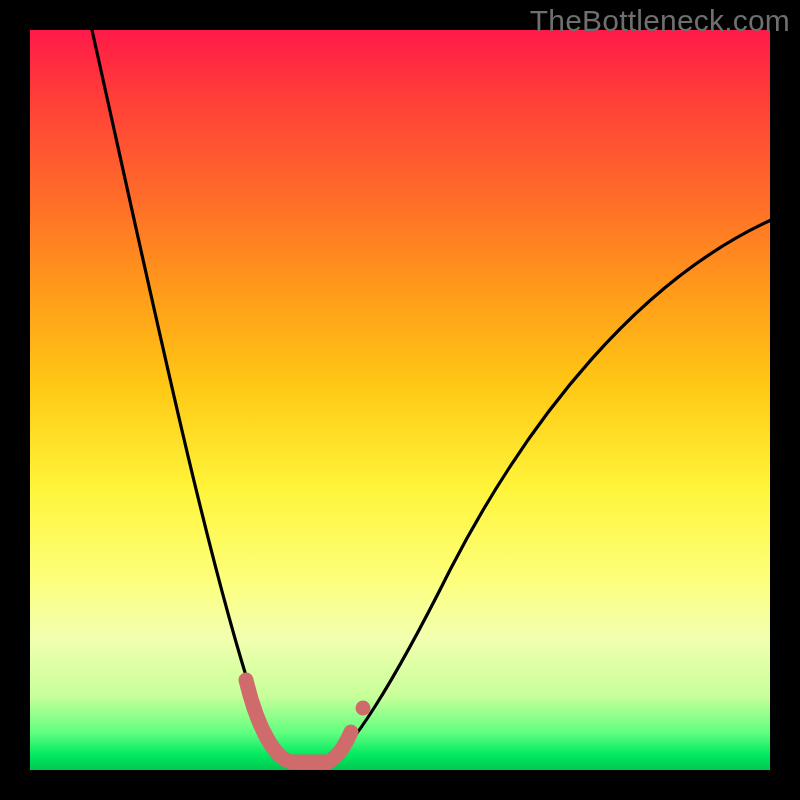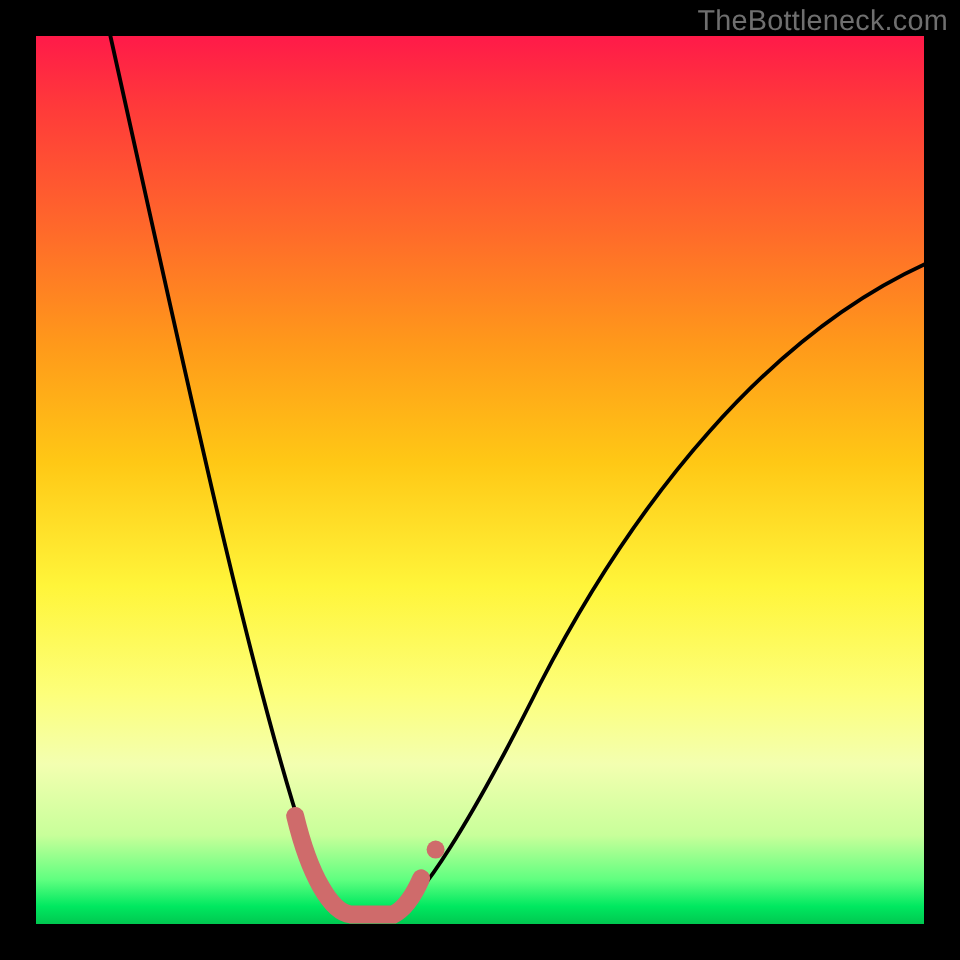--- a/index.html
+++ b/index.html
@@ -37,21 +37,21 @@
       #c8ff9a 90%,
       #60ff80 95%,
       #00e860 98%,
       #00c850 100%);
   }
   .watermark {
     position: absolute;
     top: 4px;
     right: 10px;
     color: #6f6f6f;
-    font-size: 24px;
+    font-size: 30px;
     letter-spacing: 0.2px;
   }
   svg.curve {
     position: absolute;
     left: 30px;
     top: 30px;
     width: 740px;
     height: 740px;
     overflow: visible;
   }

